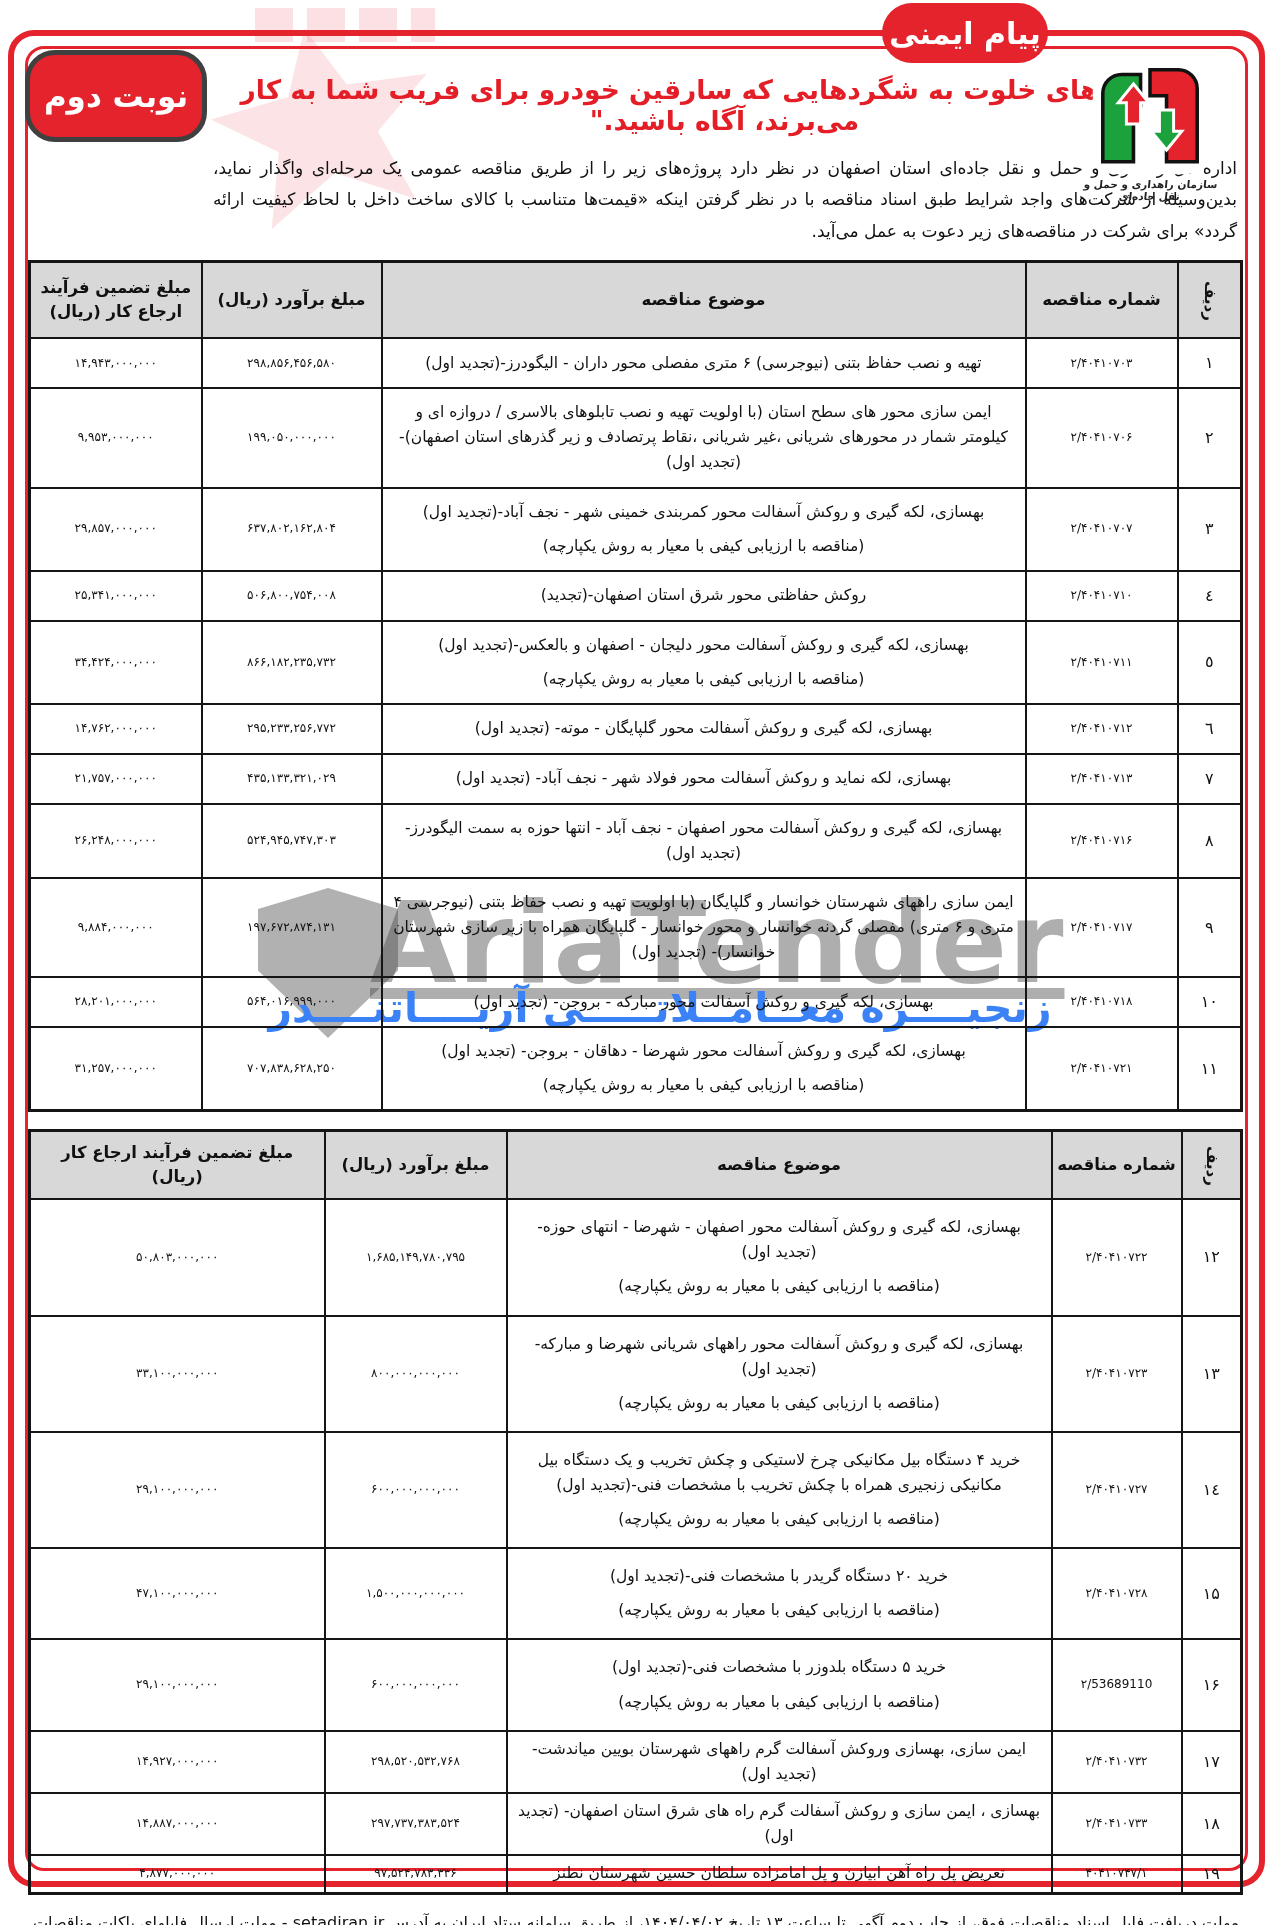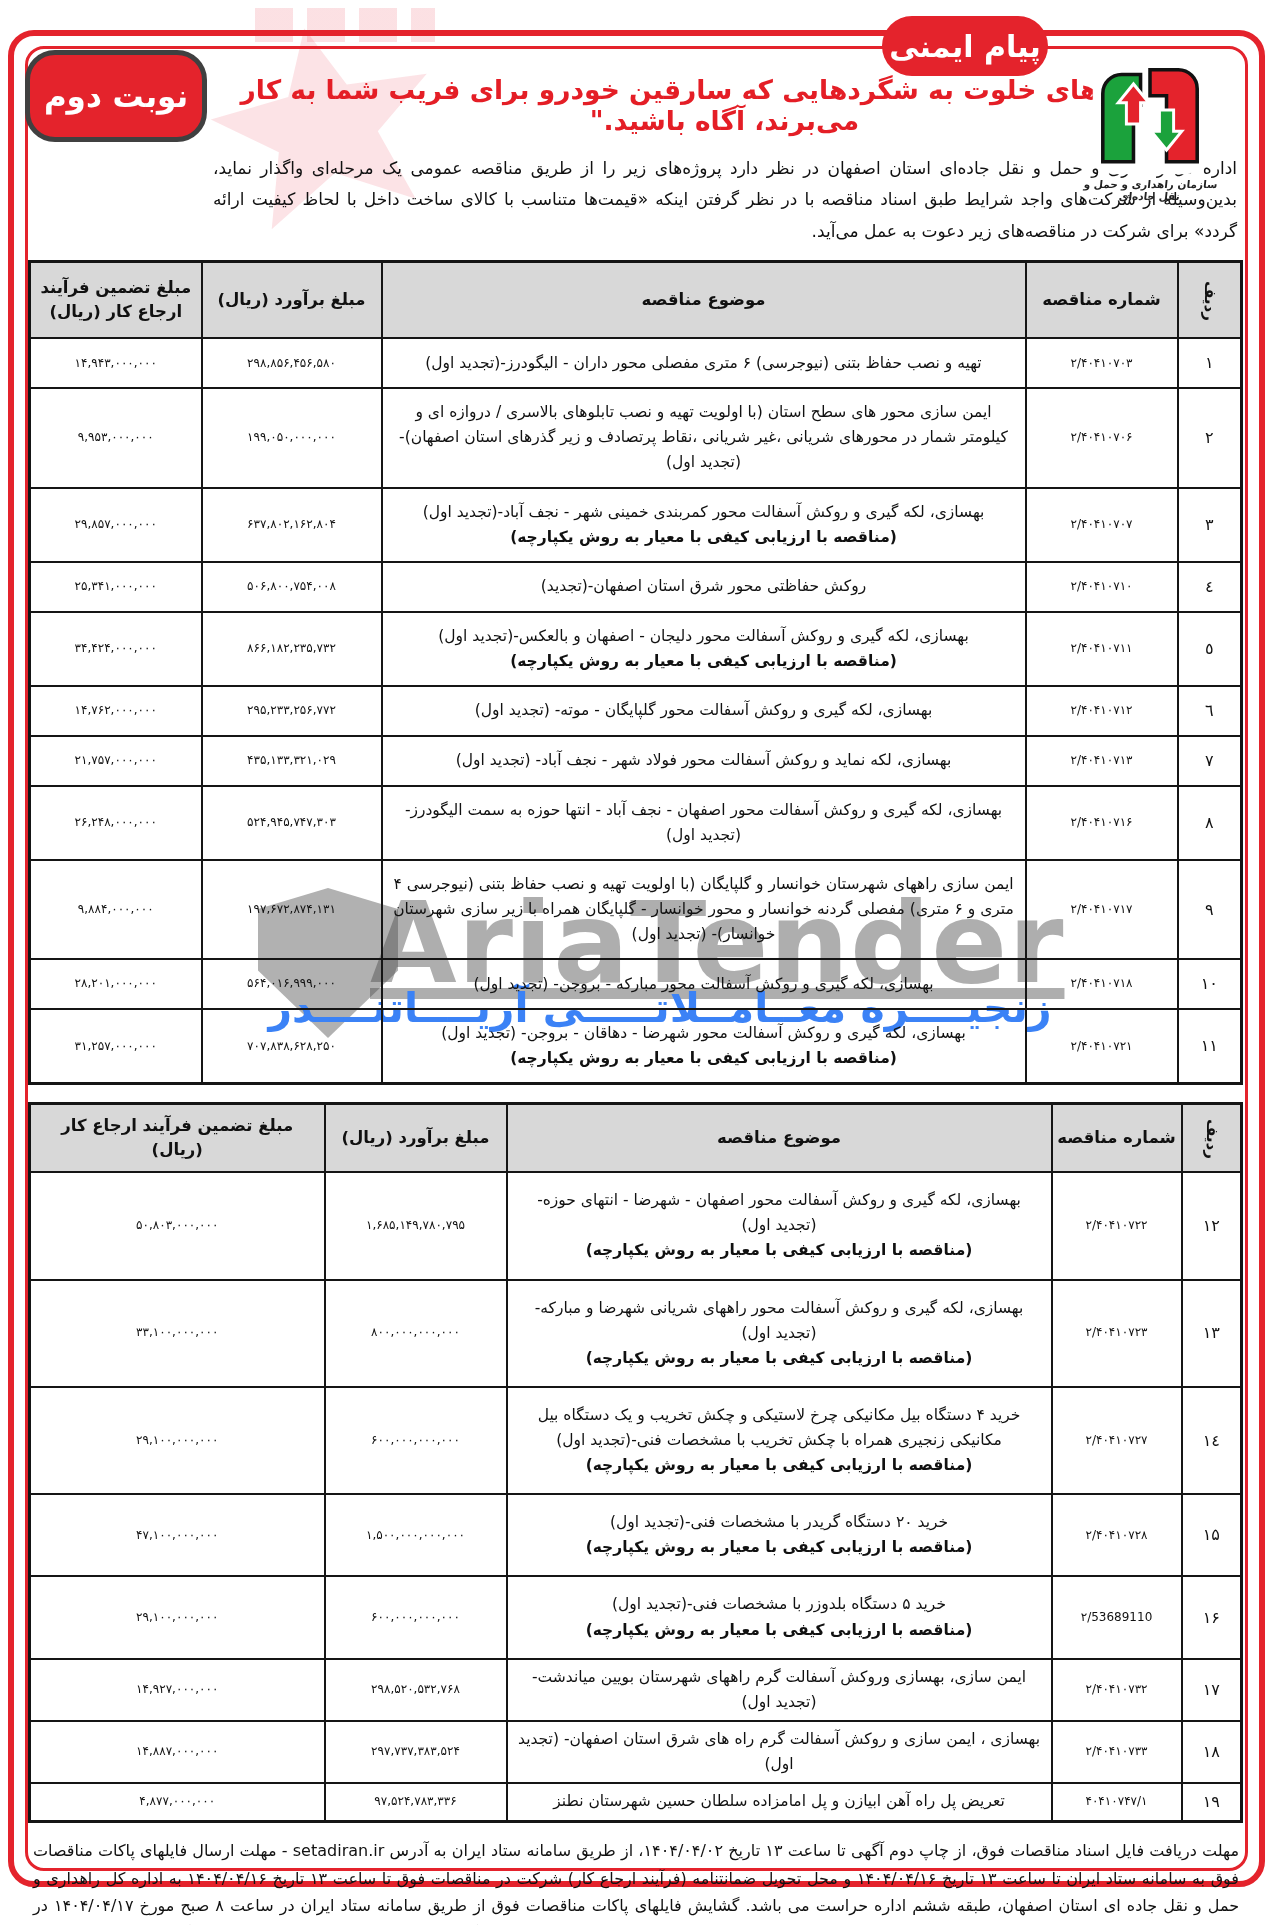--- a/index.html
+++ b/index.html
@@ -14,21 +14,21 @@
   
   .frame{position:absolute;left:8px;right:8px;top:30px;bottom:38px;
     border:6px solid #e4232c;border-radius:26px;z-index:1;}
   .frame-inner{position:absolute;left:11px;right:11px;top:10px;bottom:10px;
     border:3px solid #e4232c;border-radius:19px;}
 
   
   .badge{position:absolute;background:#e4232c;color:#fff;font-weight:bold;
     display:flex;align-items:center;justify-content:center;direction:rtl;
     z-index:5;}
-  .badge-safety{left:882px;top:3px;width:166px;height:60px;border-radius:30px;font-size:30px;margin-top:13px;}
+  .badge-safety{left:882px;top:3px;width:166px;height:60px;border-radius:30px;font-size:30px;}
   .badge-round{left:25px;top:50px;width:172px;height:82px;border-radius:30px;font-size:31px;border:5px solid #404040;}
 
   
   .wm-top{position:absolute;left:210px;top:26px;width:230px;height:200px;z-index:0;
     background:rgba(231,40,60,.13);
     clip-path:polygon(50% 0,63% 32%,98% 35%,72% 58%,82% 95%,50% 74%,18% 95%,28% 58%,2% 35%,37% 32%);
     transform:rotate(-12deg);}
   .wm-top2{position:absolute;left:255px;top:8px;width:180px;height:34px;z-index:0;
     background:repeating-linear-gradient(90deg,rgba(231,40,60,.14) 0 38px,transparent 38px 52px);}
 
@@ -65,21 +65,21 @@
     overflow:hidden;}
   table{border:3.5px solid #151515;}
   thead th{background:#d8d8d8;font-weight:bold;font-size:16.5px;padding:9px 4px;line-height:1.45;}
   #t1 thead th{height:56px;}
   #t2 thead th{height:42px;}
   td{font-size:15.5px;padding:11px 8px;line-height:1.62;}
   #t2 tbody tr.tall td{padding:15px 20px;}
   #t2 tbody tr.compact td{padding:5px 8px;}
   .c-no{font-size:16px;}
   .c-num,.c-est,.c-gua{direction:ltr;font-size:12px;letter-spacing:.5px;}
-  .note{font-weight:bold;}
+  .note{margin-top:9px;}
   .v-head span{display:inline-block;transform:rotate(90deg);font-size:15px;}
 
   
   .footer{margin:14px 4px 0 2px;text-align:justify;font-size:16px;line-height:1.72;}
   .footer p{margin:0 0 2px 0;}
 </style>
 </head>
 <body>
 
 <div class="page">

